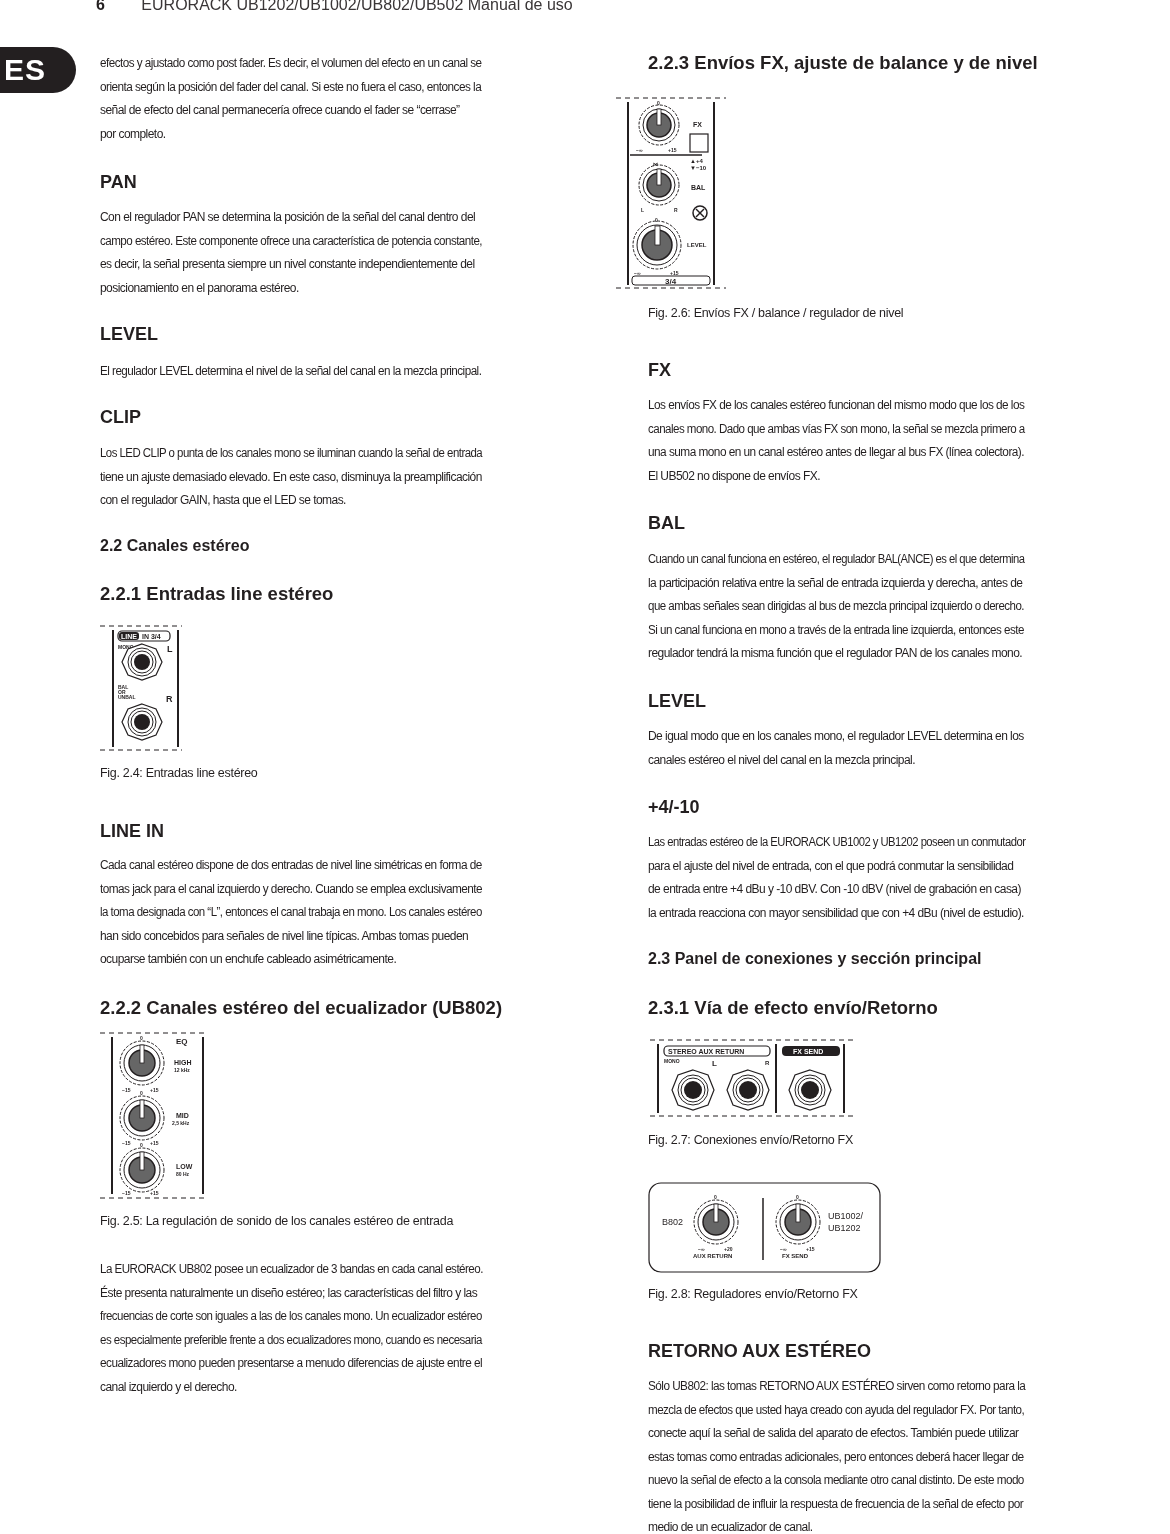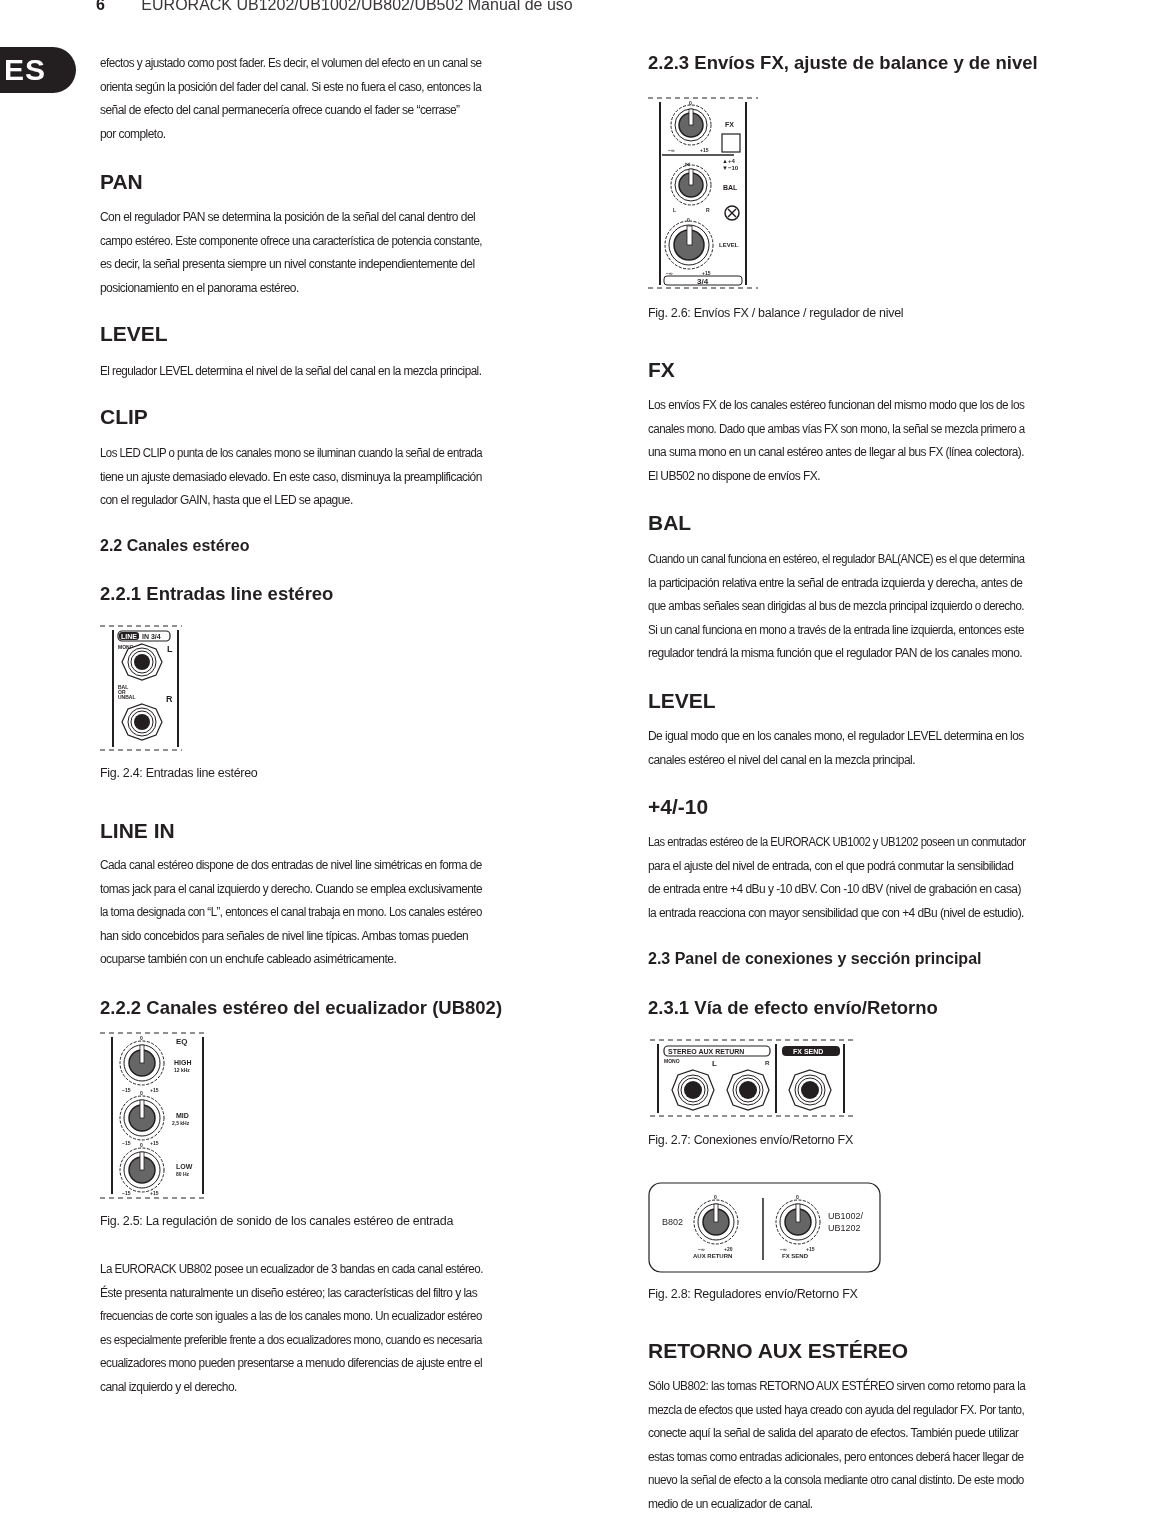--- a/index.html
+++ b/index.html
@@ -14,21 +14,21 @@
   .lang-badge {
     position: absolute; left: 0; top: 47px; width: 76px; height: 46px;
     background: #231f20; color: #fff; border-radius: 0 23px 23px 0;
     font-weight: bold; font-size: 30px; line-height: 46px; text-align: left; padding-left: 4px; box-sizing: border-box;
     letter-spacing: 1px;
   }
   p {
     margin: 0; font-size: 12px; line-height: 23.5px; letter-spacing: -0.55px;
     font-family: "Liberation Sans", sans-serif; transform-origin: left;
   }
-  h4 { margin: 0; font-size: 21px; font-weight: bold; line-height: 24px; }
+  h4 { margin: 0; font-size: 18px; font-weight: bold; line-height: 24px; }
   h2 { margin: 0; font-size: 16px; font-weight: bold; line-height: 30px; }
   h3 { margin: 0; font-size: 18.5px; font-weight: bold; line-height: 26px; }
   .cap { font-size: 12.5px; line-height: 16px; letter-spacing: -0.3px; color: #231f20; }
   .abs { position: absolute; }
   .fig { position: absolute; }
   svg text { font-family: "Liberation Sans", sans-serif; font-weight: bold; }
 </style>
 </head>
 <body>
 
@@ -56,21 +56,21 @@
 
   <h4 class="abs" style="left:100px;top:322px;">LEVEL</h4>
   <div class="abs" style="left:100px;top:360px;width:530px;">
     <p style="white-space: nowrap; display: block;"><span style="display: inline-block; transform: scaleX(0.974181); transform-origin: left center;">El regulador LEVEL determina el nivel de la señal del canal en la mezcla principal.</span></p>
   </div>
 
   <h4 class="abs" style="left:100px;top:405px;">CLIP</h4>
   <div class="abs" style="left:100px;top:442px;width:530px;">
     <p style="white-space: nowrap; display: block;"><span style="display: inline-block; transform: scaleX(0.952408); transform-origin: left center;">Los LED CLIP o punta de los canales mono se iluminan cuando la señal de entrada</span></p>
     <p style="white-space: nowrap; display: block;"><span style="display: inline-block; transform: scaleX(0.99944); transform-origin: left center;">tiene un ajuste demasiado elevado. En este caso, disminuya la preamplificación</span></p>
-    <p style="white-space: nowrap; display: block;"><span style="display: inline-block;">con el regulador GAIN, hasta que el LED se apague.</span></p>
+    <p style="white-space: nowrap; display: block;"><span style="display: inline-block;">con el regulador GAIN, hasta que el LED se tomas.</span></p>
   </div>
 
   <h2 class="abs" style="left:100px;top:531px;">2.2  Canales estéreo</h2>
   <h3 class="abs" style="left:100px;top:581px;">2.2.1  Entradas line estéreo</h3>
 
   <div class="fig" style="left:98px;top:622px;width:110px;height:132px;">
     <svg width="110" height="132" viewBox="0 0 110 132">
       <line x1="2" y1="4" x2="84" y2="4" stroke="#231f20" stroke-width="1" stroke-dasharray="5,4"></line>
       <line x1="2" y1="128" x2="84" y2="128" stroke="#231f20" stroke-width="1" stroke-dasharray="5,4"></line>
       <line x1="15" y1="8" x2="15" y2="125" stroke="#231f20" stroke-width="2"></line>
@@ -158,21 +158,21 @@
     <p style="white-space: nowrap; display: block;"><span style="display: inline-block; transform: scaleX(0.956355); transform-origin: left center;">frecuencias de corte son iguales a las de los canales mono. Un ecualizador estéreo</span></p>
     <p style="white-space: nowrap; display: block;"><span style="display: inline-block; transform: scaleX(0.960662); transform-origin: left center;">es especialmente preferible frente a dos ecualizadores mono, cuando es necesaria</span></p>
     <p style="white-space: nowrap; display: block;"><span style="display: inline-block; transform: scaleX(0.983331); transform-origin: left center;">ecualizadores mono pueden presentarse a menudo diferencias de ajuste entre el</span></p>
     <p style="white-space: nowrap; display: block;"><span style="display: inline-block;">canal izquierdo y el derecho.</span></p>
   </div>
 </div>
 
 <div>
   <h3 class="abs" style="left:648px;top:50px;">2.2.3  Envíos FX, ajuste de balance y de nivel</h3>
 
-  <div class="fig" style="left:646px;top:95px;width:120px;height:196px;">
+  <div class="fig" style="left:614px;top:95px;width:120px;height:196px;">
     <svg width="120" height="196" viewBox="0 0 120 196">
       <line x1="2" y1="3" x2="112" y2="3" stroke="#231f20" stroke-dasharray="5,4"></line>
       <line x1="2" y1="193" x2="112" y2="193" stroke="#231f20" stroke-dasharray="5,4"></line>
       <line x1="14" y1="7" x2="14" y2="190" stroke="#231f20" stroke-width="2"></line>
       <line x1="100" y1="7" x2="100" y2="190" stroke="#231f20" stroke-width="2"></line>
       <g>
         <circle cx="45" cy="30" r="20" fill="none" stroke="#231f20" stroke-dasharray="3,1.5"></circle>
         <circle cx="45" cy="30" r="16" fill="none" stroke="#231f20"></circle>
         <circle cx="45" cy="30" r="12" fill="#666" stroke="#231f20" stroke-width="1.5"></circle>
         <rect x="43" y="14" width="4" height="16" fill="#fff" stroke="#231f20" stroke-width="0.8"></rect>
@@ -317,15 +317,16 @@
   </div>
   <div class="abs cap" style="left:648px;top:1286px;">Fig. 2.8: Reguladores envío/Retorno FX</div>
 
   <h4 class="abs" style="left:648px;top:1339px;">RETORNO AUX ESTÉREO</h4>
   <div class="abs" style="left:648px;top:1375px;width:522px;">
     <p style="white-space: nowrap; display: block;"><span style="display: inline-block; transform: scaleX(0.980944); transform-origin: left center;">Sólo UB802: las tomas RETORNO AUX ESTÉREO sirven como retorno para la</span></p>
     <p style="white-space: nowrap; display: block;"><span style="display: inline-block; transform: scaleX(0.967871); transform-origin: left center;">mezcla de efectos que usted haya creado con ayuda del regulador FX. Por tanto,</span></p>
     <p style="white-space: nowrap; display: block;"><span style="display: inline-block;">conecte aquí la señal de salida del aparato de efectos. También puede utilizar</span></p>
     <p style="white-space: nowrap; display: block;"><span style="display: inline-block;">estas tomas como entradas adicionales, pero entonces deberá hacer llegar de</span></p>
     <p style="white-space: nowrap; display: block;"><span style="display: inline-block; transform: scaleX(0.976385); transform-origin: left center;">nuevo la señal de efecto a la consola mediante otro canal distinto. De este modo</span></p>
+    <p style="white-space: nowrap; display: block;"><span style="display: inline-block; transform: scaleX(0.987059); transform-origin: left center;">tiene la posibilidad de influir la respuesta de frecuencia de la señal de efecto por</span></p>
     <p style="white-space: nowrap; display: block;"><span style="display: inline-block;">medio de un ecualizador de canal.</span></p>
   </div>
 </div>
 
 </body></html>

